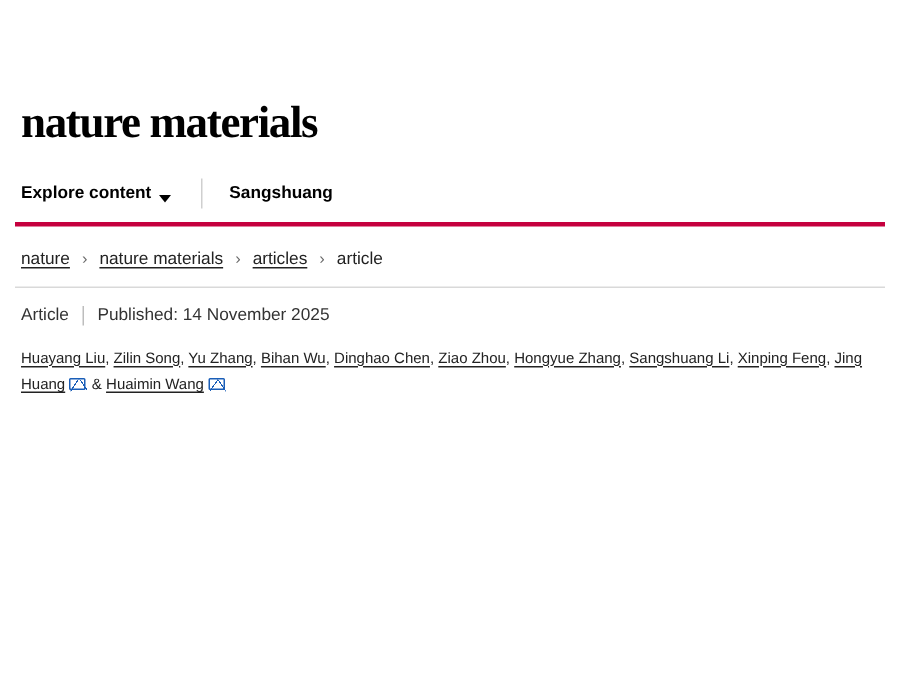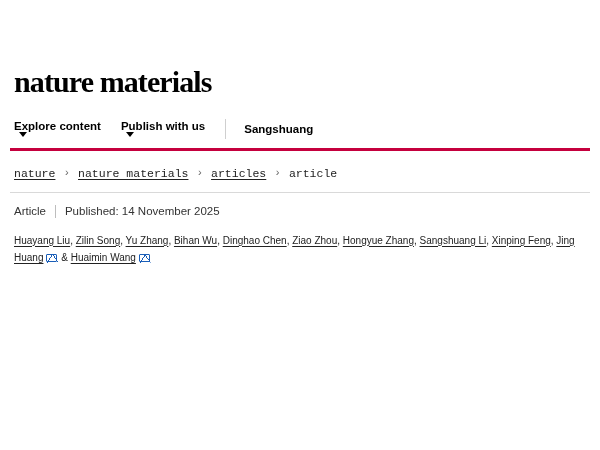--- a/index.html
+++ b/index.html
@@ -66,25 +66,24 @@
     display: flex;
     align-items: center;
     height: 30px;
     font-family: "Liberation Sans", sans-serif;
     font-size: 11.5px;
     font-weight: 700;
     color: #000000;
   }
   .nav-item {
     display: flex;
-    align-items: flex-start;
+    align-items: flex-end;
     margin-right: 20px;
     white-space: nowrap;
     cursor: pointer;
-    flex-direction: column;
   }
   .nav-item .caret {
     display: inline-block;
     margin-left: 5px;
     width: 0;
     height: 0;
     border-left: 4px solid transparent;
     border-right: 4px solid transparent;
     border-top: 5px solid #000000;
   }
@@ -95,21 +94,21 @@
     margin-right: 18px;
   }
   .rule-red {
     margin-top: 4px;
     height: 3px;
     background: #c5003e;
   }
   .breadcrumb {
     margin-top: 16px;
     padding-left: 4px;
-    font-family: Liberation Mono, monospace;
+    font-family: Liberation Sans, sans-serif;
     font-size: 11.5px;
     color: #222222;
     display: flex;
     align-items: center;
     flex-wrap: nowrap;
   }
   .crumb-link {
     color: #222222;
     text-decoration: underline;
     text-underline-offset: 2px;
@@ -206,24 +205,20 @@
 
     <div class="masthead">
       <div class="masthead-title">nature materials</div>
     </div>
 
     <div class="nav">
       <div class="nav-item">
         <span>Explore content</span>
         <span class="caret"></span>
       </div>
-      <div class="nav-item">
-        <span>Publish with us</span>
-        <span class="caret"></span>
-      </div>
       <div class="nav-sep"></div>
       <div class="nav-item">
         <span>Sangshuang</span>
       </div>
     </div>
 
     <div class="rule-red"></div>
 
     <div class="breadcrumb">
       <span class="crumb-link">nature</span>

